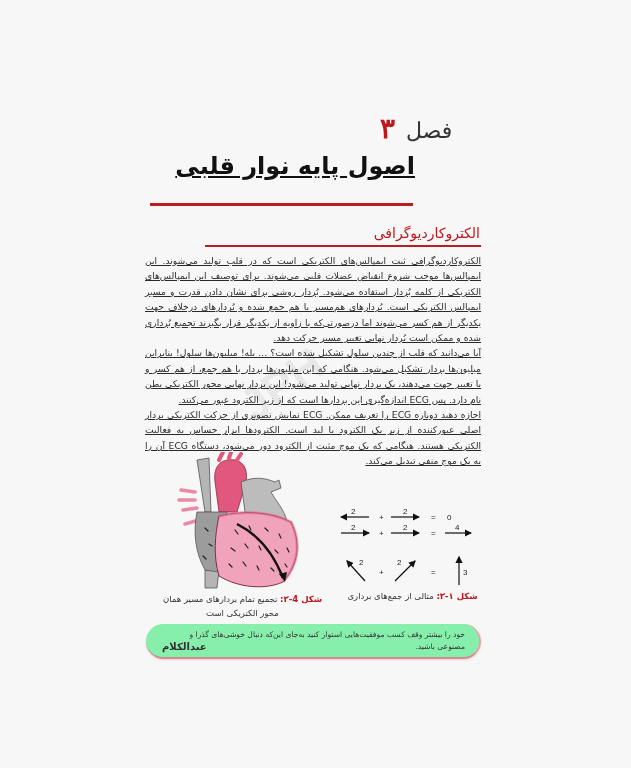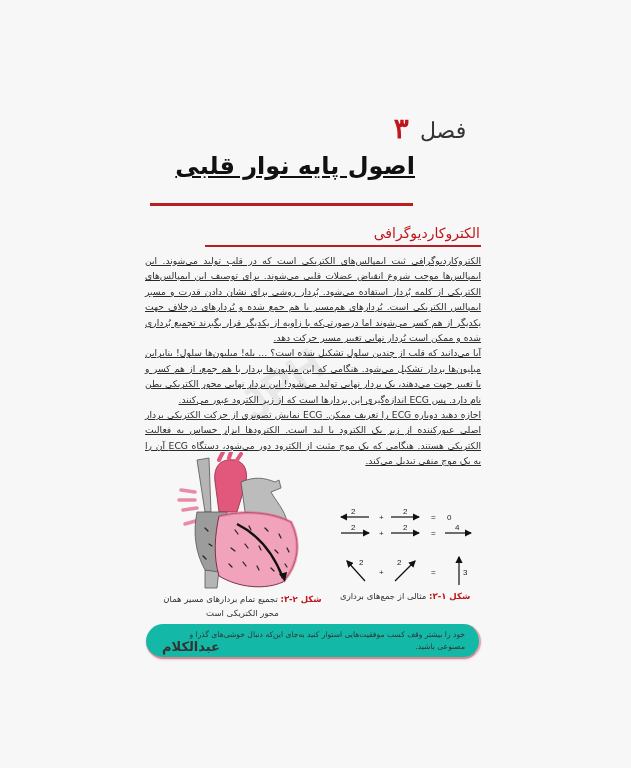--- a/index.html
+++ b/index.html
@@ -7,21 +7,21 @@
       width: 631px; height: 768px;
       background: #f7f7f7;
       position: relative;
       overflow: hidden;
       font-family: "DejaVu Sans", sans-serif;
       color: #222;
     }
     .abs { position: absolute; }
     .chapter-label {
       left: 380px; top: 112px; width: 100px; height: 36px;
-      direction: rtl; text-align: center;
+      direction: rtl; text-align: left;
       font-size: 22px; color: #333;
       font-family: "DejaVu Serif", serif;
       white-space: nowrap;
     }
     .chapter-num { color: #c0161b; font-weight: bold; font-size: 28px; margin-right: 4px; }
     .page-title {
       left: 200px; top: 152px; width: 215px; height: 44px;
       direction: rtl; text-align: right;
       font-size: 24px; font-weight: bold; color: #111;
       white-space: nowrap;
@@ -46,44 +46,44 @@
       font-size: 46px; font-weight: bold; color: rgba(0,0,0,0.06);
       transform: rotate(-35deg);
       font-family: "Liberation Sans", sans-serif;
     }
     
     .fig-vectors { left: 335px; top: 505px; width: 150px; height: 80px; }
     .fig-vectors svg { width: 150px; height: 80px; }
     .fig-vectors text { font-family: "Liberation Sans", sans-serif; font-size: 8px; fill: #222; }
     .caption-1 {
       left: 340px; top: 591px; width: 145px;
-      direction: rtl; text-align: left;
+      direction: rtl; text-align: center;
       font-size: 8.5px; color: #333; white-space: nowrap;
     }
     .caption-label { color: #c0161b; font-weight: bold; }
     
     .fig-heart { left: 175px; top: 452px; width: 135px; height: 140px; }
     .caption-2 {
       left: 160px; top: 592px; width: 165px;
       direction: rtl; text-align: center;
       font-size: 8.5px; line-height: 14px; color: #333;
     }
     
     .quote-box {
       left: 146px; top: 624px; width: 335px; height: 35px;
-      background: #14b8a6;
+      background: #86efac;
       border-radius: 22px;
       border-bottom: 2px solid #d88a94;
       border-right: 2px solid #e0a6ad;
       box-shadow: 0 1px 2px rgba(190,90,100,0.25);
       direction: rtl;
       padding: 5px 14px 4px 14px; box-sizing: border-box;
       font-size: 7.6px; line-height: 12px; color: #333;
     }
-    .quote-author { position: absolute; left: 16px; top: 17px; font-weight: bold; font-size: 13px; }
+    .quote-author { position: absolute; left: 16px; top: 17px; font-weight: bold; font-size: 10px; }
   </style>
 </head>
 <body>
 
 <div class="abs chapter-label">
   <span>فصل</span>
   <span class="chapter-num">۳</span>
 </div>
 
 <div class="abs page-title">اصول پایه نوار قلبی</div>
@@ -136,21 +136,21 @@
       <path d="M30 76 l3 3"></path>
         <path d="M34 92 l3 2"></path>
         <path d="M28 104 l3 3"></path>
     </g>
 
     <path d="M62 72 C82 82 98 100 108 126" fill="none" stroke="#111" stroke-width="2.4"></path>
     <path d="M104 122 L110 130 L112 120 Z" fill="#111"></path>
   </svg>
 </div>
 <div class="abs caption-2">
-  <span class="caption-label">شکل ۲-۳:</span>
+  <span class="caption-label">شکل 4-۳:</span>
   <span>تجمیع تمام بردارهای مسیر همان محور الکتریکی است</span>
 </div>
 
 <div class="abs fig-vectors">
   <svg viewBox="0 0 150 80">
     <defs>
       <marker id="ah" markerWidth="6" markerHeight="6" refX="5" refY="3" orient="auto">
         <path d="M0 0 L6 3 L0 6 Z" fill="#111"></path>
       </marker>
     </defs>

